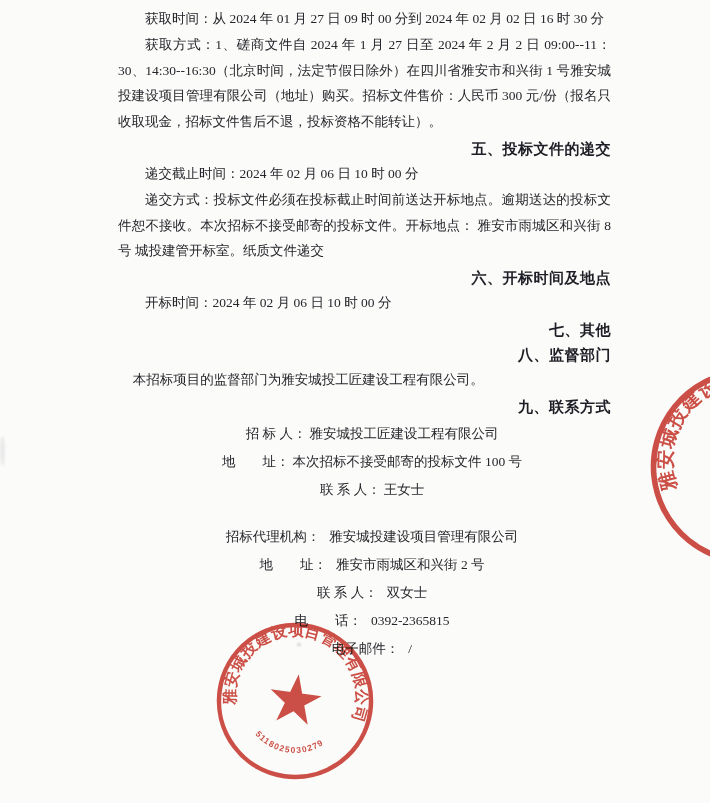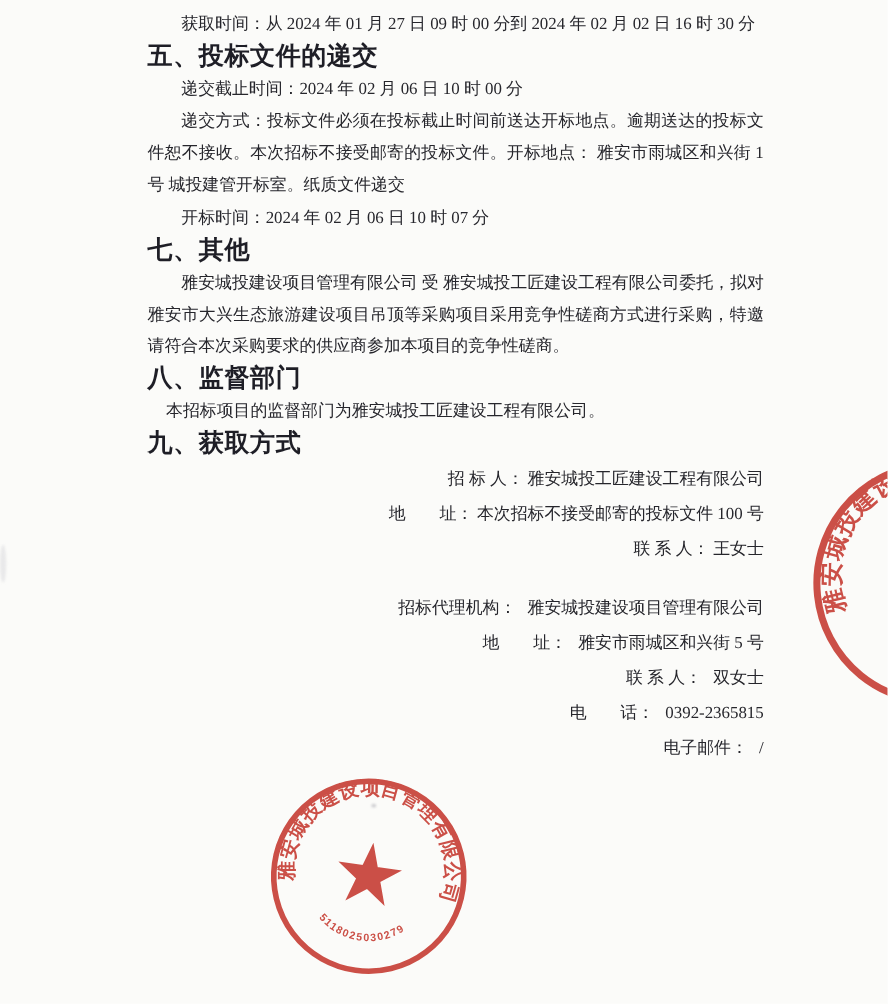--- a/index.html
+++ b/index.html
@@ -17,34 +17,34 @@
     width: 493px;
     font-size: 13.5px;
     line-height: 25.8px;
     text-align: justify;
   }
   .para { margin: 0; text-indent: 2em; }
   .para.indent-1 { text-indent: 1.1em; }
   .heading {
     font-family: "Liberation Sans", "DejaVu Sans", sans-serif;
     font-weight: bold;
-    font-size: 20px;
+    font-size: 15px;
     line-height: 23px;
     color: #1e1e26;
     letter-spacing: 0.5px;
     margin: 2px 0 1px 0;
     text-indent: 0;
-    text-align: left;
+    text-align: right;
   }
   .contacts { margin-top: 2px; }
   .contact-row {
     padding-left: 15px;
     line-height: 28px;
     white-space: nowrap;
-    text-align: right;
+    text-align: center;
   }
   .contact-label { display: inline-block; white-space: pre; }
   .contact-value { margin-left: 3px; }
   .contacts.agency { margin-top: 19px; }
   .contacts.agency .contact-value { margin-left: 9px; }
   .seal {
     position: absolute;
     mix-blend-mode: multiply;
     opacity: 0.88;
     pointer-events: none;
@@ -60,53 +60,54 @@
     background: #e9e9ea;
     border-radius: 50%;
     filter: blur(1px);
   }
 </style>
 </head>
 <body>
 
 <div class="doc">
   <p class="para">获取时间：从 2024 年 01 月 27 日 09 时 00 分到 2024 年 02 月 02 日 16 时 30 分</p>
+  <p class="para">获取方式：1、磋商文件自 2024 年 1 月 27 日至 2024 年 2 月 2 日 09:00--11：30、14:30--16:30（北京时间，法定节假日除外）在四川省雅安市和兴街 1 号雅安城投建设项目管理有限公司（地址）购买。招标文件售价：人民币 300 元/份（报名只收取现金，招标文件售后不退，投标资格不能转让）。</p>
 
   <div class="heading">五、投标文件的递交</div>
   <p class="para">递交截止时间：2024 年 02 月 06 日 10 时 00 分</p>
-  <p class="para">递交方式：投标文件必须在投标截止时间前送达开标地点。逾期送达的投标文件恕不接收。本次招标不接受邮寄的投标文件。开标地点： 雅安市雨城区和兴街 1 号 城投建管开标室。纸质文件递交</p>
+  <p class="para">递交方式：投标文件必须在投标截止时间前送达开标地点。逾期送达的投标文件恕不接收。本次招标不接受邮寄的投标文件。开标地点： 雅安市雨城区和兴街 8 号 城投建管开标室。纸质文件递交</p>
 
-  <p class="para">开标时间：2024 年 02 月 06 日 10 时 07 分</p>
+  <div class="heading">六、开标时间及地点</div>
+  <p class="para">开标时间：2024 年 02 月 06 日 10 时 00 分</p>
 
   <div class="heading">七、其他</div>
-  <p class="para">雅安城投建设项目管理有限公司 受 雅安城投工匠建设工程有限公司委托，拟对雅安市大兴生态旅游建设项目吊顶等采购项目采用竞争性磋商方式进行采购，特邀请符合本次采购要求的供应商参加本项目的竞争性磋商。</p>
 
   <div class="heading">八、监督部门</div>
   <p class="para indent-1">本招标项目的监督部门为雅安城投工匠建设工程有限公司。</p>
 
-  <div class="heading">九、获取方式</div>
+  <div class="heading">九、联系方式</div>
 
   <div class="contacts bidder">
     <div class="contact-row">
       <span class="contact-label">招 标 人：</span><span class="contact-value">雅安城投工匠建设工程有限公司</span>
     </div>
     <div class="contact-row">
       <span class="contact-label">地　　址：</span><span class="contact-value">本次招标不接受邮寄的投标文件 100 号</span>
     </div>
     <div class="contact-row">
       <span class="contact-label">联 系 人：</span><span class="contact-value">王女士</span>
     </div>
   </div>
 
   <div class="contacts agency">
     <div class="contact-row">
       <span class="contact-label">招标代理机构：</span><span class="contact-value">雅安城投建设项目管理有限公司</span>
     </div>
     <div class="contact-row">
-      <span class="contact-label">地　　址：</span><span class="contact-value">雅安市雨城区和兴街 5 号</span>
+      <span class="contact-label">地　　址：</span><span class="contact-value">雅安市雨城区和兴街 2 号</span>
     </div>
     <div class="contact-row">
       <span class="contact-label">联 系 人：</span><span class="contact-value">双女士</span>
     </div>
     <div class="contact-row">
       <span class="contact-label">电　　话：</span><span class="contact-value">0392-2365815</span>
     </div>
     <div class="contact-row">
       <span class="contact-label">电子邮件：</span><span class="contact-value">/</span>
     </div>

